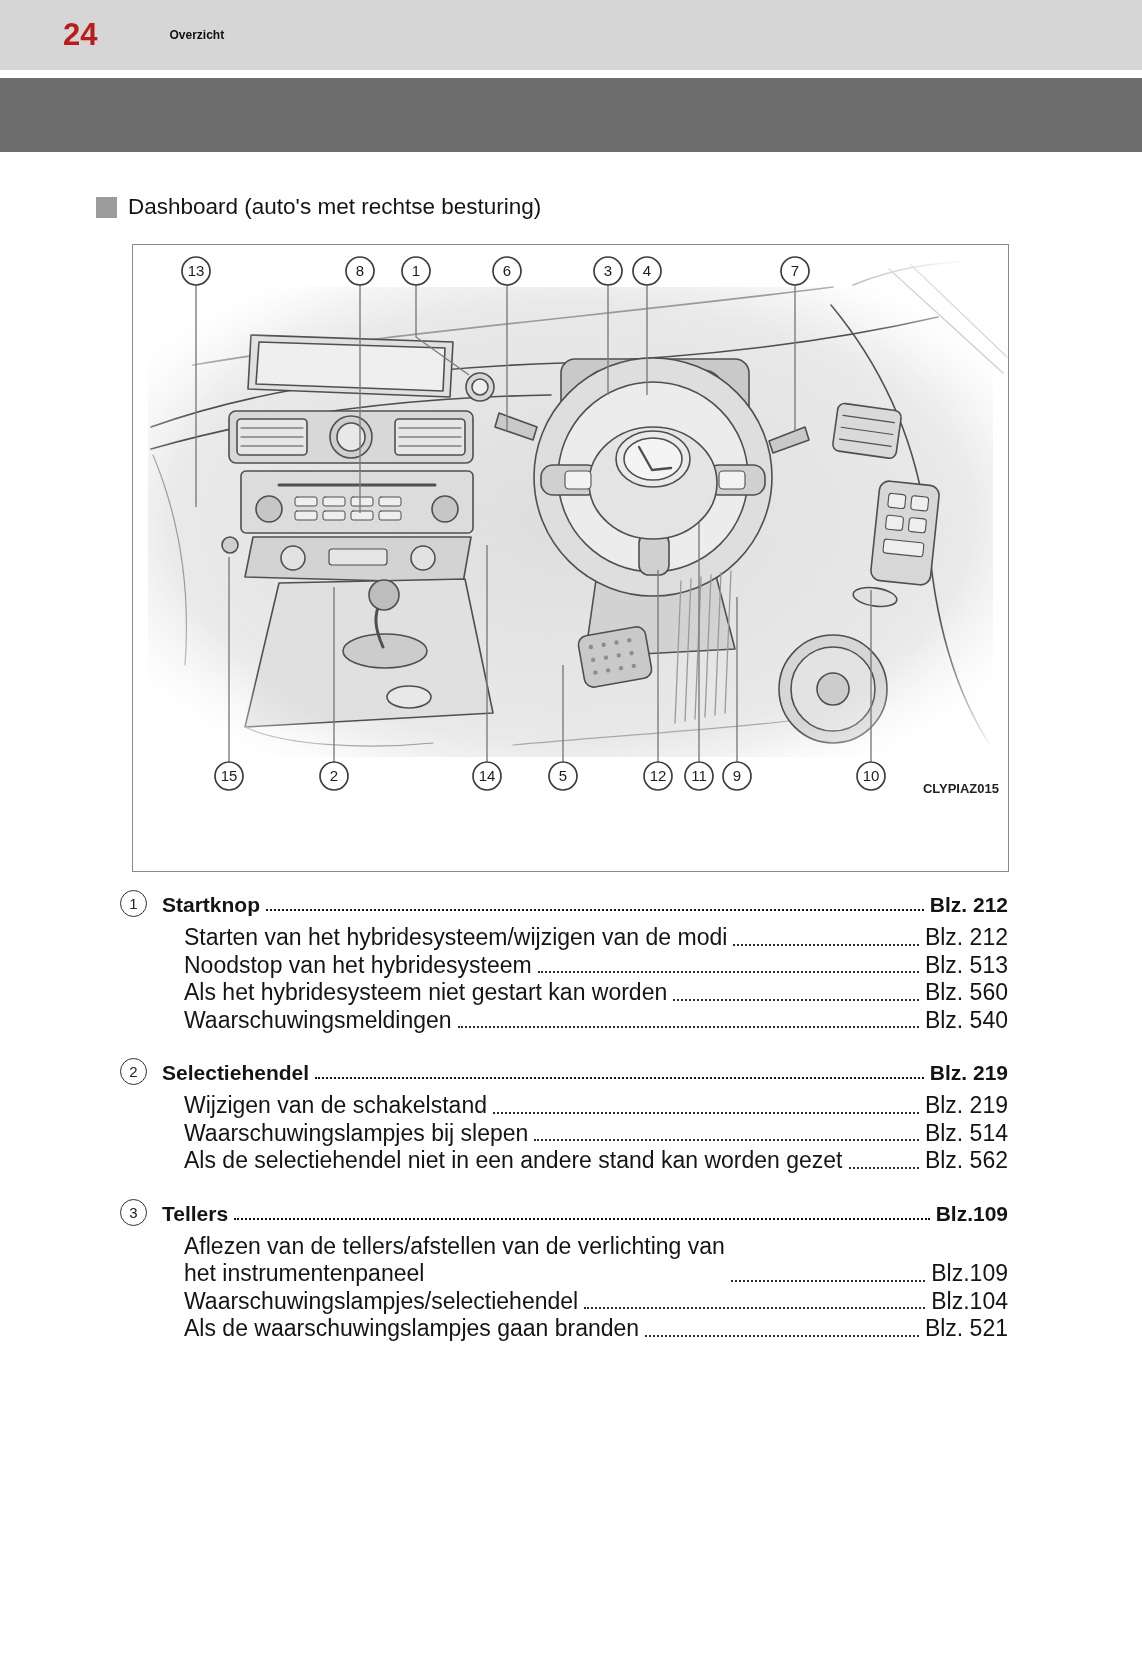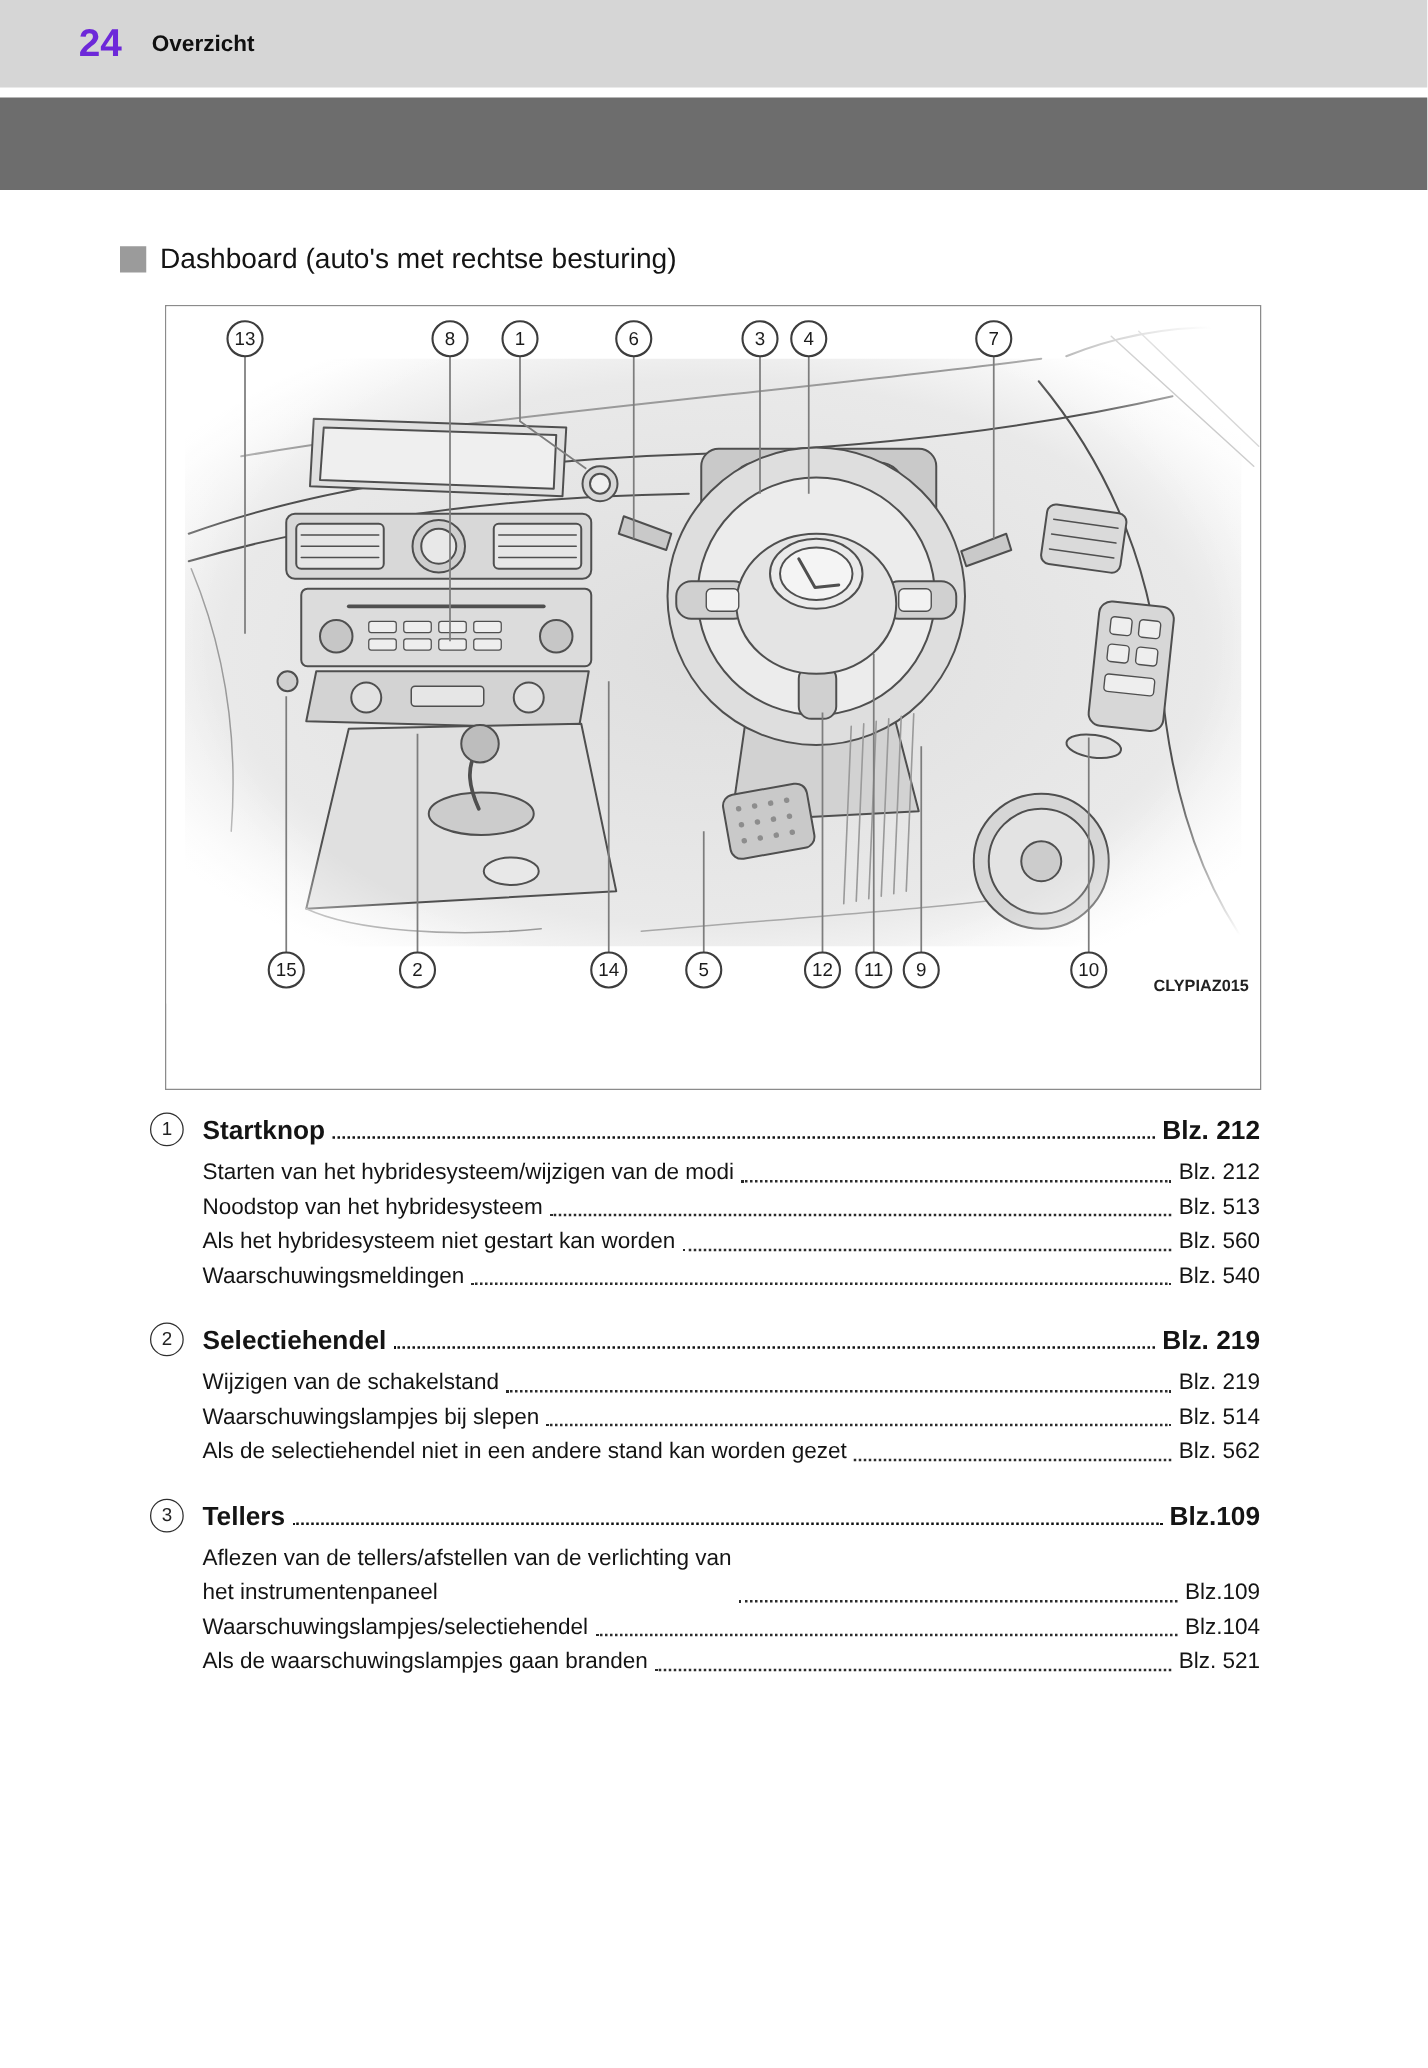--- a/index.html
+++ b/index.html
@@ -5,22 +5,22 @@
   * { margin:0; padding:0; box-sizing:border-box; }
   html,body { background:#fff; }
   body {
     width:1142px; height:1654px; position:relative;
     font-family:"Liberation Sans", sans-serif; color:#141414;
     overflow:hidden;
   }
 
   
   .page-header { height:70px; background:#d6d6d6; display:flex; align-items:center; }
-  .page-number { font-size:31px; font-weight:700; margin-left:63px; color:#6d28d9; }
-  .section-name { font-size:18px; font-weight:700; margin-left:24px; color:#101010; }
+  .page-number { font-size:31px; font-weight:700; margin-left:63px; color:#b91c1c; }
+  .section-name { font-size:12px; font-weight:700; margin-left:72px; color:#101010; }
   .dark-band { height:74px; background:#6d6d6d; margin-top:8px; }
 
   
   .content { padding:42px 134px 0 96px; }
 
   .heading-row { display:flex; align-items:center; gap:11px; }
   .heading-square { width:21px; height:21px; background:#9b9b9b; flex:none; }
   .heading-text { font-size:22.5px; font-weight:400; }
 
   
@@ -55,21 +55,21 @@
   .item-title { white-space:nowrap; }
   .item-page  { white-space:nowrap; font-weight:700; }
 
   .leader {
     flex:1 1 14px; min-width:14px;
     border-bottom:2.4px dotted #2b2b2b;
     margin:0 6px 6px 6px;
   }
   .leader.bold { border-bottom-width:2.8px; border-bottom-color:#111; }
 
-  .subs { margin:7px 0 0 42px; font-size:18px; }
+  .subs { margin:7px 0 0 64px; font-size:23px; }
   .sub { display:flex; align-items:flex-end; line-height:27.5px; }
   .sub-text { flex:0 1 auto; }
   .sub-text .block { display:block; }
   .sub-page { white-space:nowrap; }
 </style>
 </head>
 <body>
 
 <header class="page-header">
   <span class="page-number">24</span>

